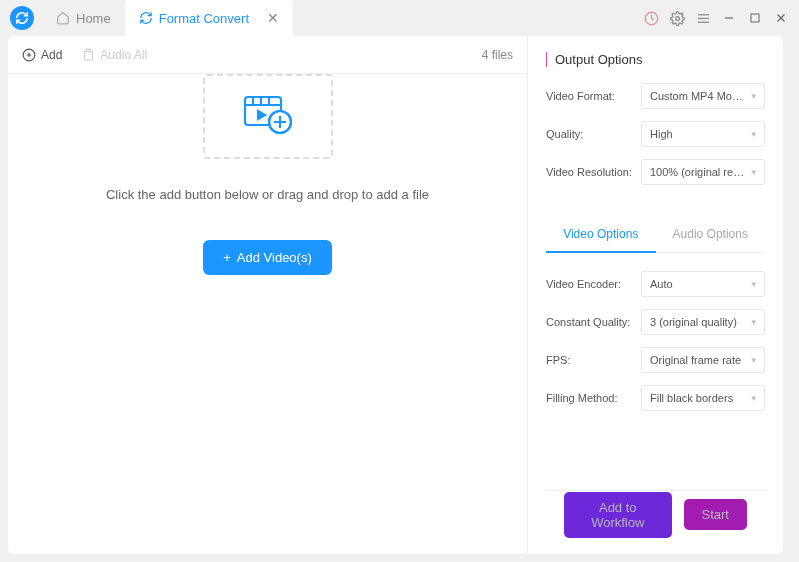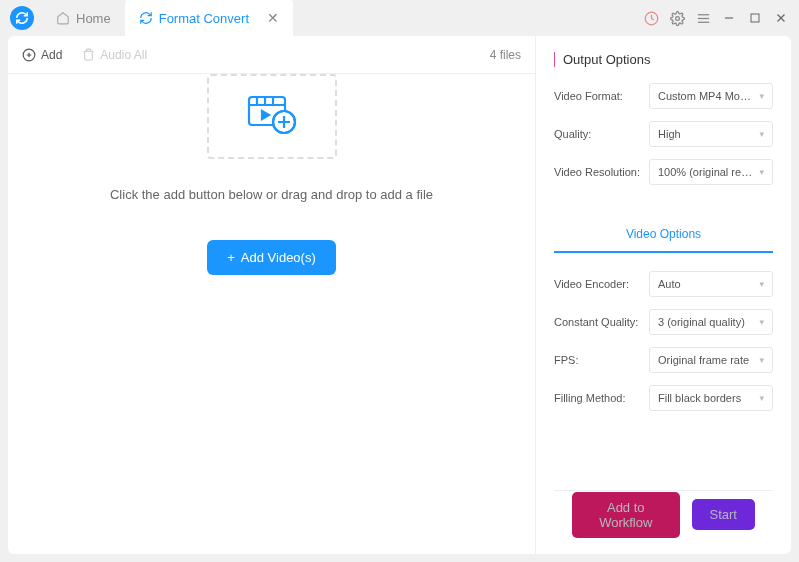--- a/index.html
+++ b/index.html
@@ -7,21 +7,21 @@
 .window { width: 799px; height: 562px; background: #f0f0f0; display: flex; flex-direction: column; }
 .titlebar { height: 36px; display: flex; align-items: center; padding: 0 10px; background: #f0f0f0; }
 .logo { width: 24px; height: 24px; border-radius: 50%; background: #1b96ff; display: flex; align-items: center; justify-content: center; margin-right: 8px; }
 .logo svg { width: 14px; height: 14px; }
 .tab { display: flex; align-items: center; padding: 0 14px; height: 40px; font-size: 13px; color: #888; cursor: pointer; border-radius: 6px 6px 0 0; }
 .tab.active { background: #fff; color: #1b96ff; }
 .tab-icon { margin-right: 6px; display: flex; }
 .tab-close { margin-left: 18px; color: #888; font-size: 14px; }
 .titlebar-right { margin-left: auto; display: flex; align-items: center; gap: 10px; }
 .tb-icon { width: 16px; height: 16px; display: flex; align-items: center; justify-content: center; color: #666; cursor: pointer; }
-.content { flex: 1; background: #fff; margin: 0 8px 8px 8px; border-radius: 6px; display: flex; overflow: hidden; }
+.content { flex: 1; background: #fff; margin: 0 16px 8px 8px; border-radius: 6px; display: flex; overflow: hidden; }
 .left-panel { flex: 1; border-right: 1px solid #eee; display: flex; flex-direction: column; }
 .toolbar { height: 38px; border-bottom: 1px solid #eee; display: flex; align-items: center; padding: 0 14px; }
 .toolbar-btn { display: flex; align-items: center; font-size: 12px; color: #555; cursor: pointer; margin-right: 20px; }
 .toolbar-btn.disabled { color: #ccc; }
 .toolbar-btn .ico { margin-right: 5px; display: flex; }
 .file-count { margin-left: auto; font-size: 12px; color: #888; }
 .drop-area { flex: 1; display: flex; flex-direction: column; align-items: center; justify-content: flex-start; }
 .drop-box { width: 130px; height: 85px; border: 2px dashed #ddd; border-radius: 4px; display: flex; align-items: center; justify-content: center; margin-bottom: 28px; }
 .drop-hint { font-size: 13px; color: #666; margin-bottom: 38px; }
 .add-btn { background: #1b96ff; color: #fff; border: none; padding: 10px 20px; border-radius: 6px; font-size: 13px; cursor: pointer; display: flex; align-items: center; gap: 6px; }
@@ -30,22 +30,22 @@
 .opt-row { display: flex; align-items: center; margin-bottom: 12px; }
 .opt-label { width: 95px; font-size: 11px; color: #555; padding-right: 8px; }
 .opt-select { flex: 1; height: 26px; border: 1px solid #e5e5e5; border-radius: 3px; font-size: 11px; color: #555; padding: 0 8px; display: flex; align-items: center; justify-content: space-between; cursor: pointer; background: #fff; overflow: hidden; }
 .opt-select span { overflow: hidden; text-overflow: ellipsis; white-space: nowrap; }
 .chev { color: #bbb; font-size: 9px; flex-shrink: 0; margin-left: 4px; }
 .inner-tabs { display: flex; border-bottom: 1px solid #eee; margin-top: 20px; margin-bottom: 18px; justify-content: flex-end; }
 .inner-tab { flex: 1; text-align: center; font-size: 12px; color: #aaa; padding: 10px 0; cursor: pointer; }
 .inner-tab.active { color: #1b96ff; border-bottom: 2px solid #1b96ff; margin-bottom: -1px; }
 .footer { height: 48px; display: flex; align-items: center; justify-content: flex-end; gap: 12px; padding: 0 18px; border-top: 1px solid #eee; margin-top: auto; }
 .footer-btn { padding: 8px 18px; border-radius: 5px; font-size: 13px; border: none; cursor: pointer; }
-.footer-btn.secondary { background: #be185d; color: #b5b8bc; }
-.footer-btn.primary { background: #6d28d9; color: #b5b8bc; }
+.footer-btn.secondary { background: #6d28d9; color: #b5b8bc; }
+.footer-btn.primary { background: #a21caf; color: #b5b8bc; }
 </style>
 </head>
 <body>
 
 <div class="window">
   <div class="titlebar">
     <div class="logo">
       <svg viewBox="0 0 24 24" fill="none" stroke="#fff" stroke-width="2.5">
           <path d="M21 2v6h-6M3 12a9 9 0 0115-6.7L21 8M3 22v-6h6M21 12a9 9 0 01-15 6.7L3 16"></path>
         </svg>
@@ -171,20 +171,21 @@
       <div class="opt-row">
         <div class="opt-label">Video Resolution:</div>
         <div class="opt-select">
           <span>100% (original resol...</span>
           <span class="chev">▾</span>
         </div>
       </div>
 
       <div class="inner-tabs">
         <div class="inner-tab active">Video Options</div>
+        <div class="inner-tab">Audio Options</div>
       </div>
 
       <div class="opt-row">
         <div class="opt-label">Video Encoder:</div>
         <div class="opt-select">
           <span>Auto</span>
           <span class="chev">▾</span>
         </div>
       </div>
       <div class="opt-row">

